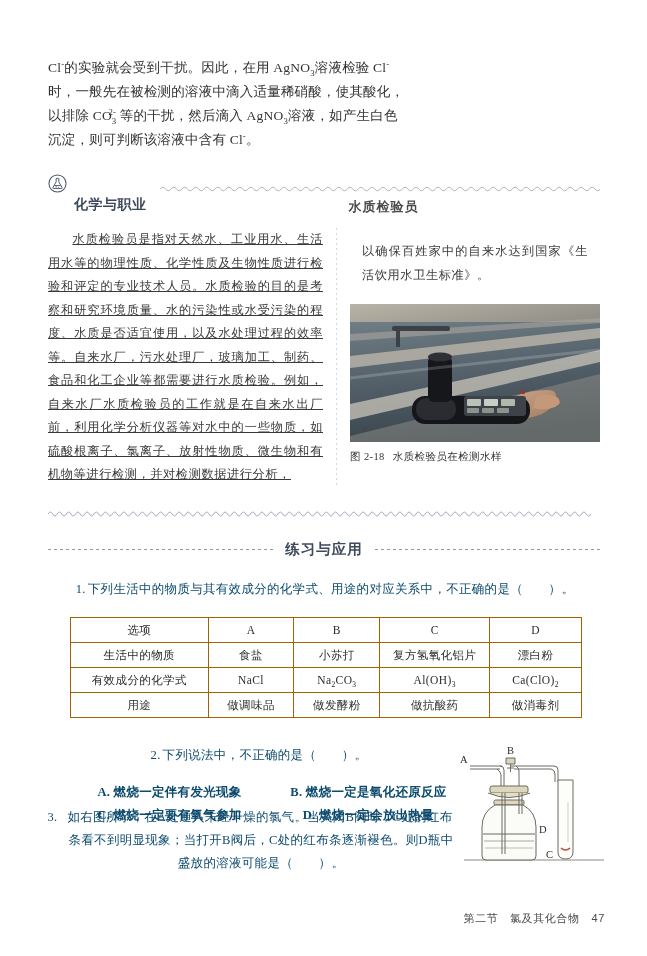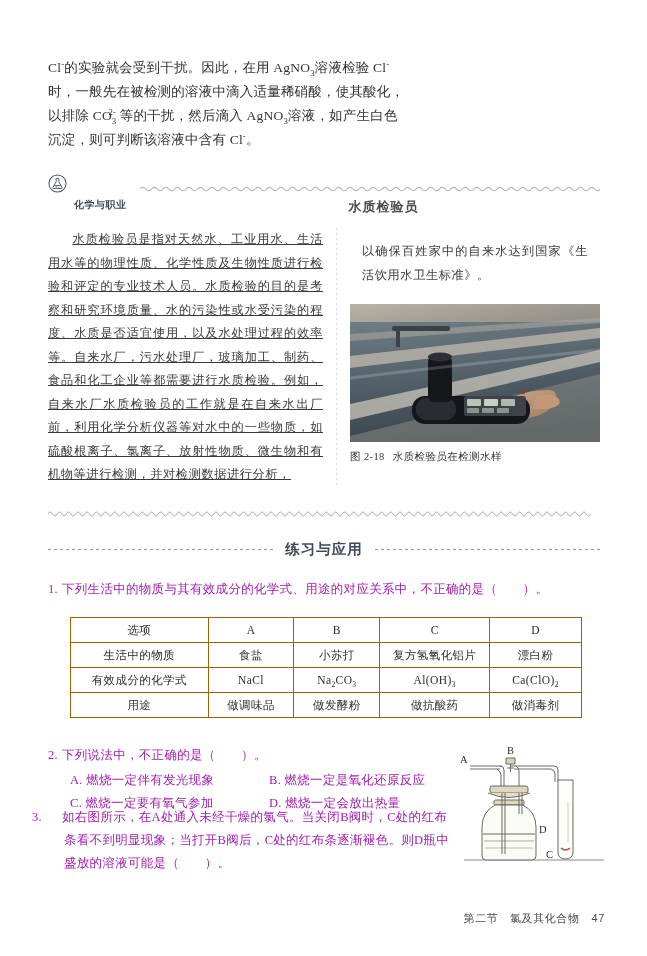--- a/index.html
+++ b/index.html
@@ -25,21 +25,21 @@
   sub { vertical-align: sub; }
 
   
   .career-head {
     position:absolute; left:48px; top:172px; width:552px; height:22px;
     display:flex; align-items:center; gap:7px;
   }
   .career-icon { width:19px; height:19px; flex:0 0 auto; }
   .career-title {
     font-family:"Liberation Sans","DejaVu Sans",sans-serif;
-    font-size:10px; font-weight:bold; color:#3d4a5c; white-space:nowrap;
+    font-size:14px; font-weight:bold; color:#3d4a5c; white-space:nowrap;
     letter-spacing:0.5px;
     margin-top:44px;
   }
   .wavy-rule {
     flex:1 1 auto; height:8px; margin-left:6px; opacity:.85;
   }
 
   .career-subtitle {
     position:absolute; left:12px; top:198px; width:647px; text-align:center;
     font-family:Liberation Serif, serif;
@@ -87,40 +87,40 @@
   }
   .dotrule { flex:1 1 auto; height:1px;
     background: repeating-linear-gradient(to right,#8d95a3 0 3px, transparent 3px 6px); }
   .ex-title {
     font-family:Liberation Serif, serif;
     font-size:14.5px; font-weight:bold; color:#3d4a5c;
     padding:0 12px; white-space:nowrap; letter-spacing:1px;
   }
 
   
-  .q { position:absolute; font-size:12.5px; color:#a21caf; letter-spacing:.3px; }
+  .q { position:absolute; font-size:12.5px; color:#0c4a6e; letter-spacing:.3px;text-align:center; }
   .q1 { left:48px; top:578px; width:552px; line-height:22px; }
   .qnum { display:inline-block; width:14px; }
 
   table.ctable {
     position:absolute; left:70px; top:617px; width:512px;
     border-collapse:collapse; font-size:11.5px; color:#2b2b2b;
   }
   table.ctable td {
     border:1px solid #a16207; text-align:center; height:25px;
     padding:2px 3px; letter-spacing:.4px;
   }
   table.ctable tr td:first-child { width:138px; }
   table.ctable td.c-a { width:86px; }
   table.ctable td.c-b { width:86px; }
   table.ctable td.c-c { width:110px; }
   table.ctable td.c-d { width:92px; }
 
   .q2 { left:48px; top:744px; width:420px; line-height:23px; }
-  .q2 .opts { margin-top:2px; }
+  .q2 .opts { margin-top:14px;font-weight:bold; }
   .opt-row { display:flex; padding-left:22px; }
   .opt { width:200px; }
   .q3 { left:48px; top:806px; width:410px; line-height:23px; }
   .q3 .body { padding-left:16px; text-indent:-16px; }
 
   
   .figure { position:absolute; left:458px; top:742px; width:150px; height:132px; }
 
   
   .footer {

